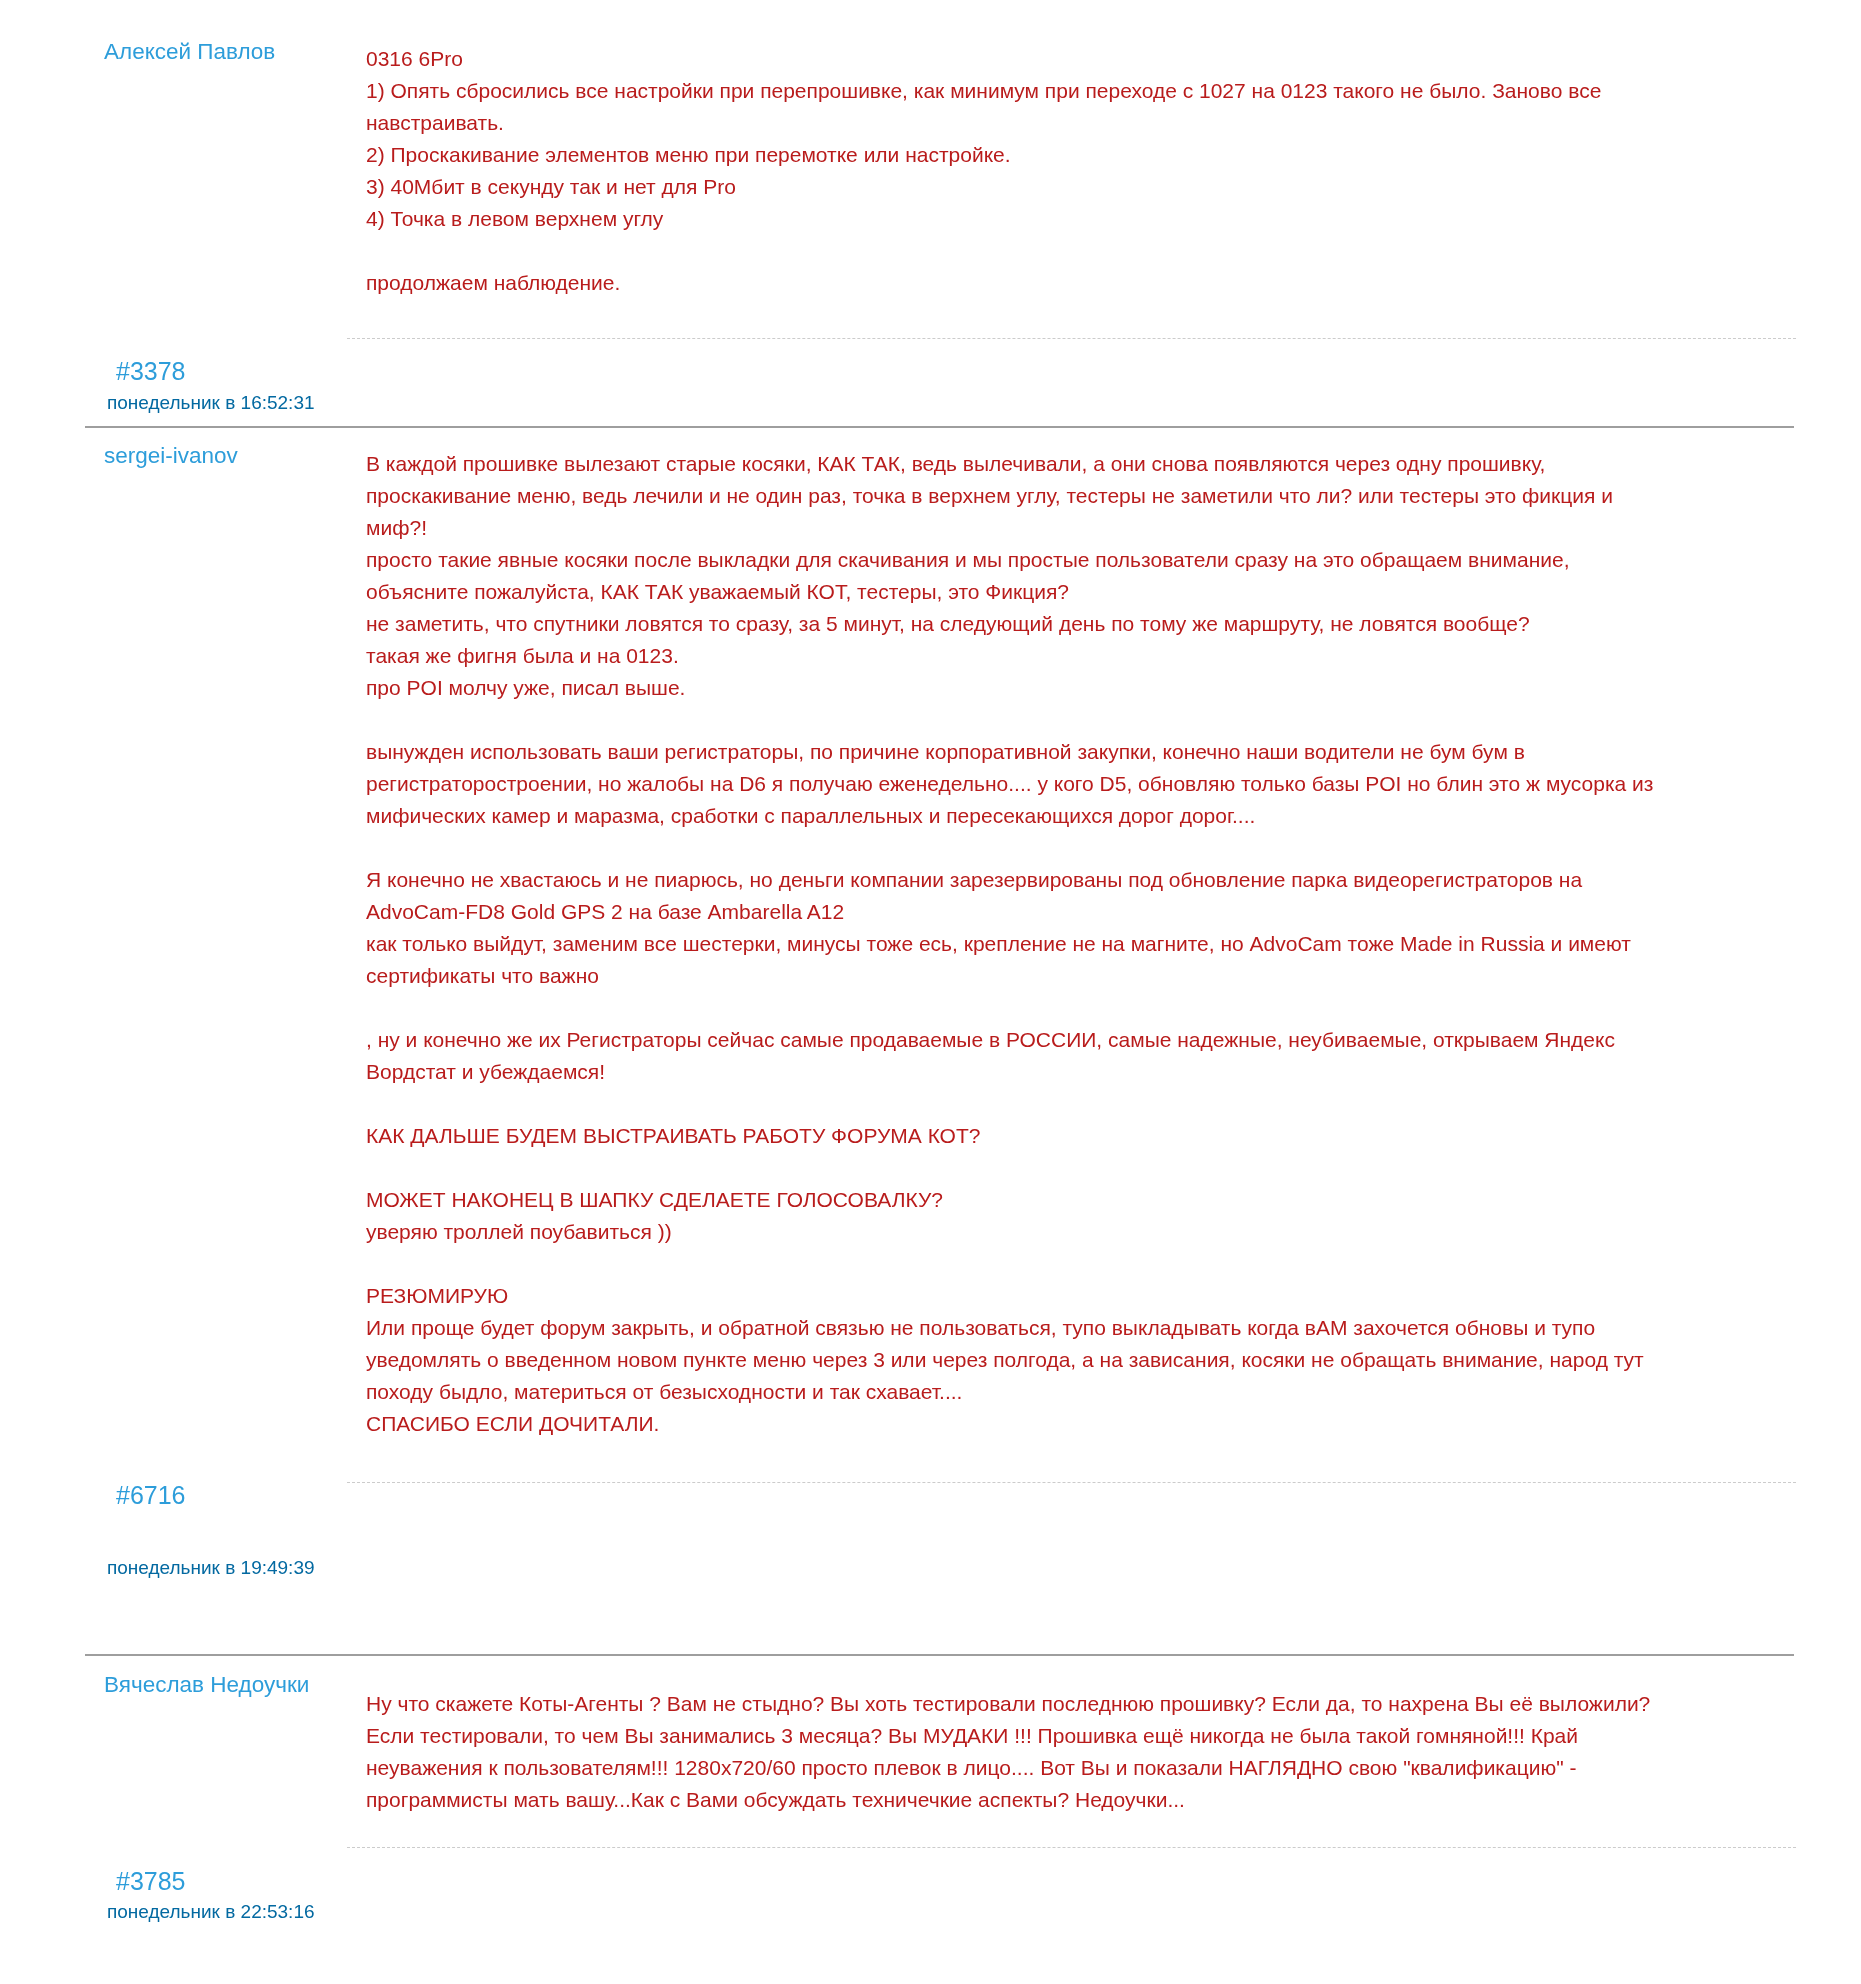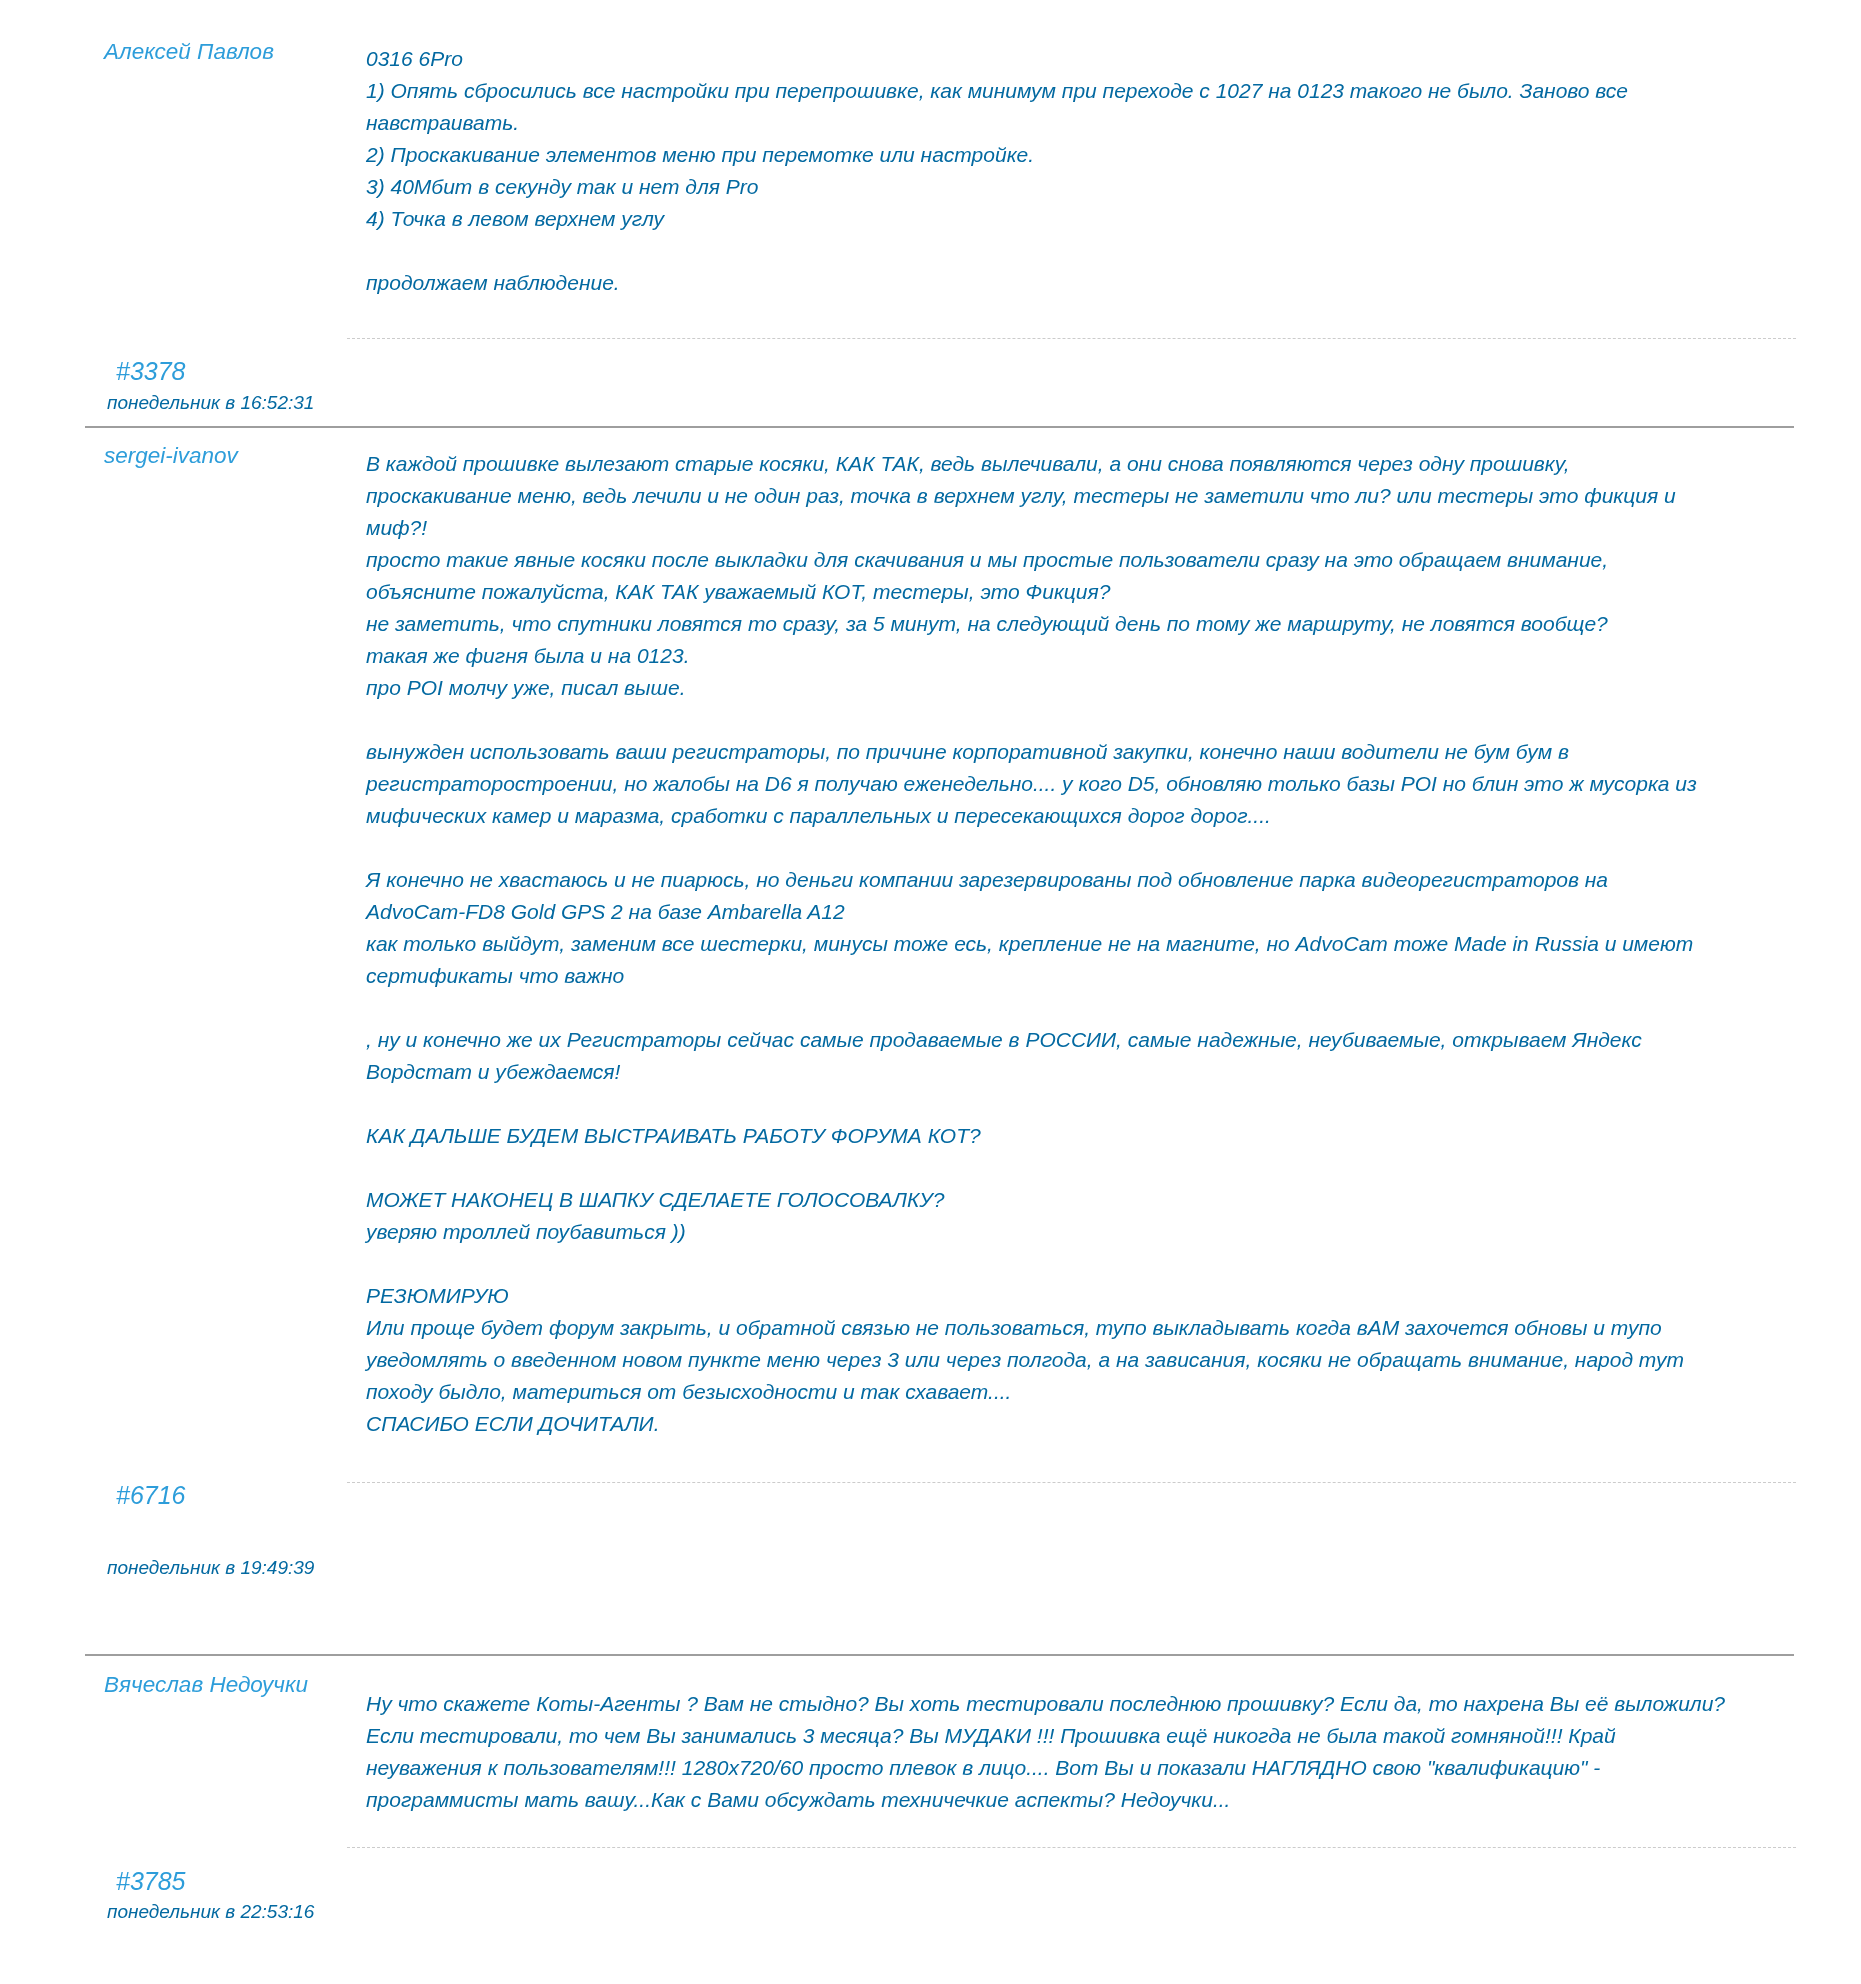--- a/index.html
+++ b/index.html
@@ -7,38 +7,37 @@
     padding: 0;
     background: #ffffff;
     font-family: "Liberation Sans", "DejaVu Sans", sans-serif;
   }
   .canvas {
     position: relative;
     width: 1825px;
     height: 1985px;
     background: #ffffff;
     overflow: hidden;
-    font-style: italic;
   }
   .author {
     position: absolute;
     left: 104px;
     font-size: 22.5px;
     line-height: 27px;
     color: #2d9dda;
     cursor: pointer;
     text-decoration: none;
     white-space: nowrap;
   }
   .body {
     position: absolute;
     left: 366px;
     font-size: 21px;
     line-height: 32px;
-    color: #0369a1;
+    color: #b91c1c;
     white-space: pre;
   }
   .dashed-sep {
     position: absolute;
     left: 347px;
     width: 1449px;
     height: 0;
     border-top: 1.5px dashed #cccccc;
   }
   .post-num {

